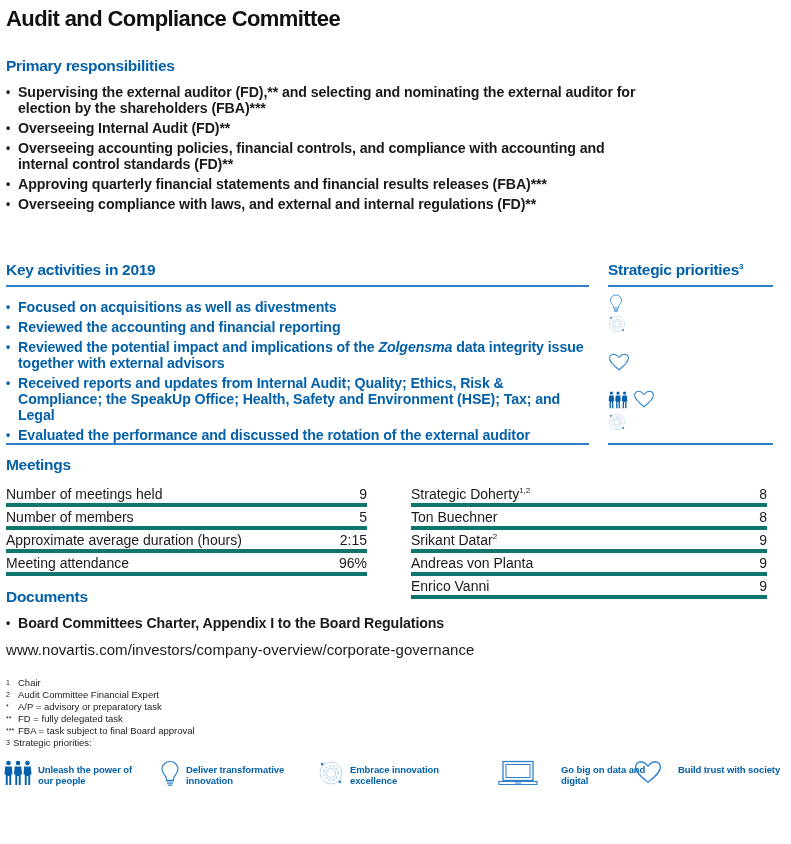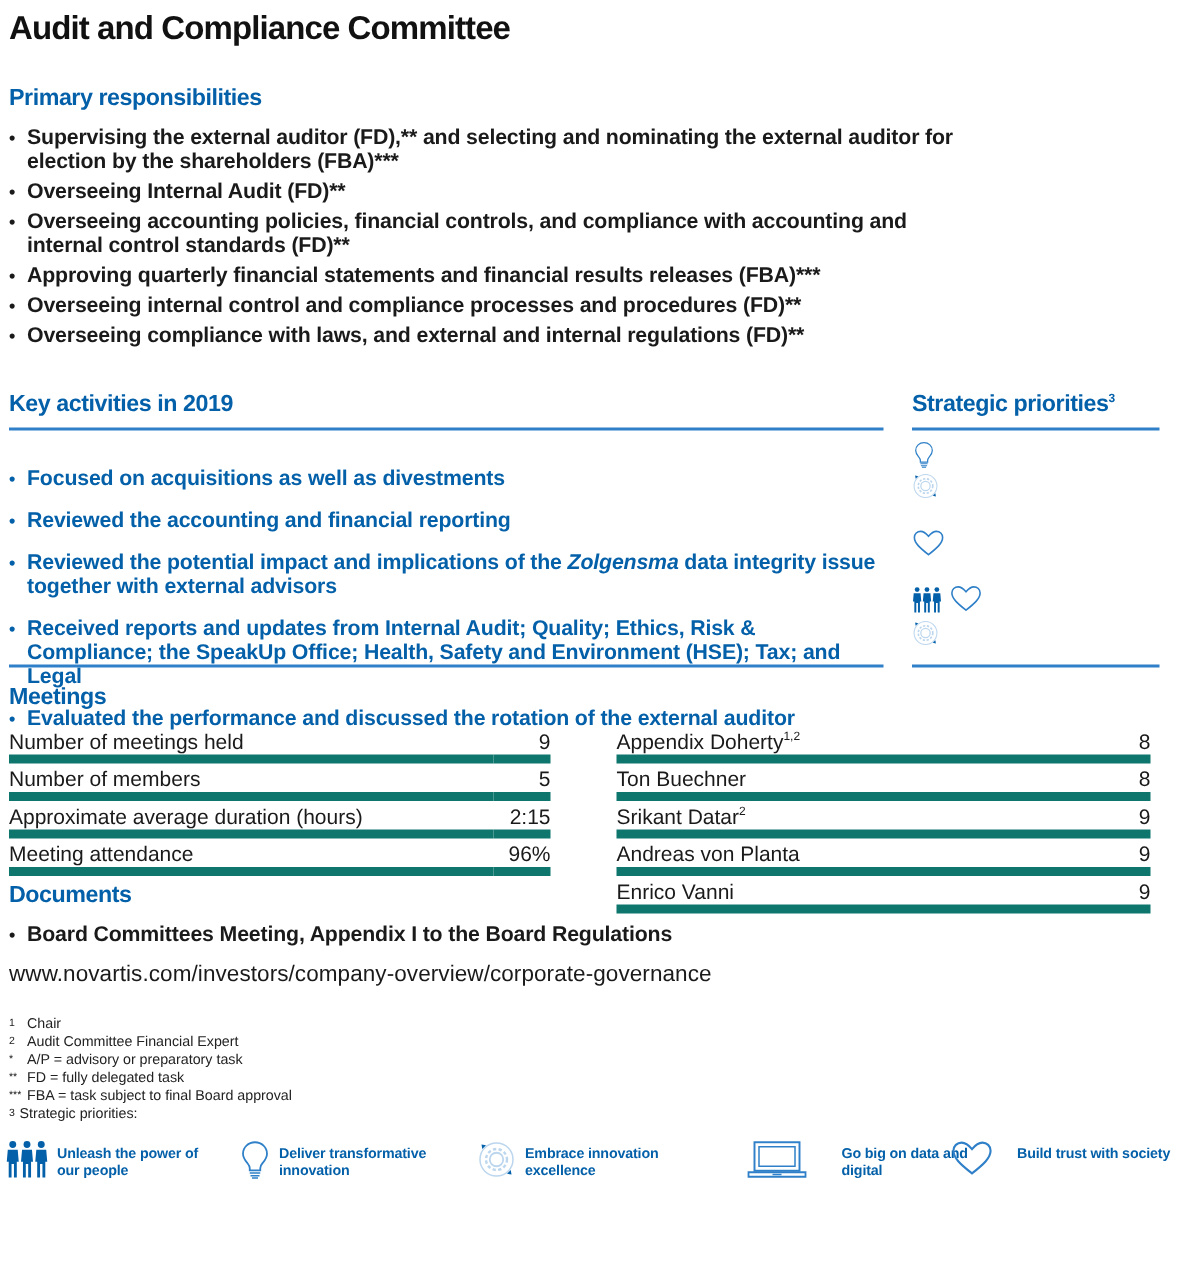--- a/index.html
+++ b/index.html
@@ -16,29 +16,29 @@
     color: #0460a9; letter-spacing: -0.3px;
   }
   ul.bullets { list-style: none; margin: 0; padding: 0; position: absolute; font-weight: bold; }
   ul.bullets li {
     position: relative; padding-left: 12px; font-size: 14.2px; line-height: 16px;
     margin-bottom: 4px; letter-spacing: -0.1px;
   }
   ul.bullets li::before {
     content: "\2022"; position: absolute; left: 0; top: 0; font-size: 12px;
   }
-  ul.blue li { color: #0460a9; margin-top: 12px; }
+  ul.blue li { color: #0460a9; }
   ul.blue li::before { color: #0460a9; }
   .rule { position: absolute; height: 2px; background: #2f80c8; }
   .prio-icon { position: absolute; }
   table.meet {
     position: absolute; border-collapse: collapse; font-size: 14px;
   }
   table.meet td {
-    padding: 1px 0 1px 0; height: 17px; border-bottom: 6px solid #0f766e;
+    padding: 1px 0 1px 0; height: 17px; border-bottom: 4px solid #0f766e;
     line-height: 16px; vertical-align: bottom;
   }
   table.meet td.v { text-align: right; }
   sup { font-size: 8px; line-height: 0; }
   .doc-url { position: absolute; left: 6px; top: 641px; font-size: 15px; letter-spacing: 0.05px; }
   .foot { position: absolute; left: 6px; font-size: 9.5px; line-height: 12px; color: #222; }
   .foot .m { display: inline-block; width: 12px; font-size: 7px; vertical-align: top; }
   .legend-item { position: absolute; top: 760px; display: flex; align-items: flex-start; }
   .legend-item .lbl {
     font-size: 9.5px; font-weight: bold; color: #0460a9; line-height: 11px; margin-left: 6px;
@@ -84,21 +84,20 @@
 </svg>
 
 <h1 class="title">Audit and Compliance Committee</h1>
 
 <h2 class="sec-head" style="left:6px;top:57px;">Primary responsibilities</h2>
 <ul class="bullets" style="left:6px;top:84px;width:670px;">
   <li>Supervising the external auditor (FD),** and selecting and nominating the external auditor for election by the shareholders (FBA)***</li>
   <li>Overseeing Internal Audit (FD)**</li>
   <li style="width:590px">Overseeing accounting policies, financial controls, and compliance with accounting and internal control standards (FD)**</li>
   <li>Approving quarterly financial statements and financial results releases (FBA)***</li>
-  <li>Overseeing internal control and compliance processes and procedures (FD)**</li>
   <li>Overseeing compliance with laws, and external and internal regulations (FD)**</li>
 </ul>
 
 <h2 class="sec-head" style="left:6px;top:261px;">Key activities in 2019</h2>
 <div class="rule" style="left:6px;top:285px;width:583px;"></div>
 <ul class="bullets blue" style="left:6px;top:299px;width:580px;">
   <li><span>Focused on acquisitions as well as divestments</span></li>
   <li><span>Reviewed the accounting and financial reporting</span></li>
   <li><span>Reviewed the potential impact and implications of the </span><em>Zolgensma</em><span> data integrity issue together with external advisors</span></li>
   <li><span>Received reports and updates from Internal Audit; Quality; Ethics, Risk &amp; Compliance; the SpeakUp Office; Health, Safety and Environment (HSE); Tax; and Legal</span></li>
@@ -145,21 +144,21 @@
       </tr>
     <tr>
         <td>Meeting attendance</td>
         <td class="v">96%</td>
       </tr>
   </tbody>
 </table>
 <table class="meet" style="left:411px;top:484px;width:356px;">
   <tbody>
     <tr>
-        <td><span>Appendix Doherty</span><sup>1,2</sup></td>
+        <td><span>Strategic Doherty</span><sup>1,2</sup></td>
         <td class="v">8</td>
       </tr>
     <tr>
         <td><span>Ton Buechner</span><sup></sup></td>
         <td class="v">8</td>
       </tr>
     <tr>
         <td><span>Srikant Datar</span><sup>2</sup></td>
         <td class="v">9</td>
       </tr>
@@ -169,21 +168,21 @@
       </tr>
     <tr>
         <td><span>Enrico Vanni</span><sup></sup></td>
         <td class="v">9</td>
       </tr>
   </tbody>
 </table>
 
 <h2 class="sec-head" style="left:6px;top:588px;">Documents</h2>
 <ul class="bullets" style="left:6px;top:615px;width:600px;">
-  <li>Board Committees Meeting, Appendix I to the Board Regulations</li>
+  <li>Board Committees Charter, Appendix I to the Board Regulations</li>
 </ul>
 <div class="doc-url">www.novartis.com/investors/company-overview/corporate-governance</div>
 
 <div class="foot" style="top:677px"><span class="m">1</span><span>Chair</span></div>
 <div class="foot" style="top:689px"><span class="m">2</span><span>Audit Committee Financial Expert</span></div>
 <div class="foot" style="top:701px"><span class="m">*</span><span>A/P = advisory or preparatory task</span></div>
 <div class="foot" style="top:713px"><span class="m">**</span><span>FD = fully delegated task</span></div>
 <div class="foot" style="top:725px"><span class="m">***</span><span>FBA = task subject to final Board approval</span></div>
 <div class="foot" style="top:737px"><span class="m" style="width:7px">3</span><span>Strategic priorities:</span></div>
 

